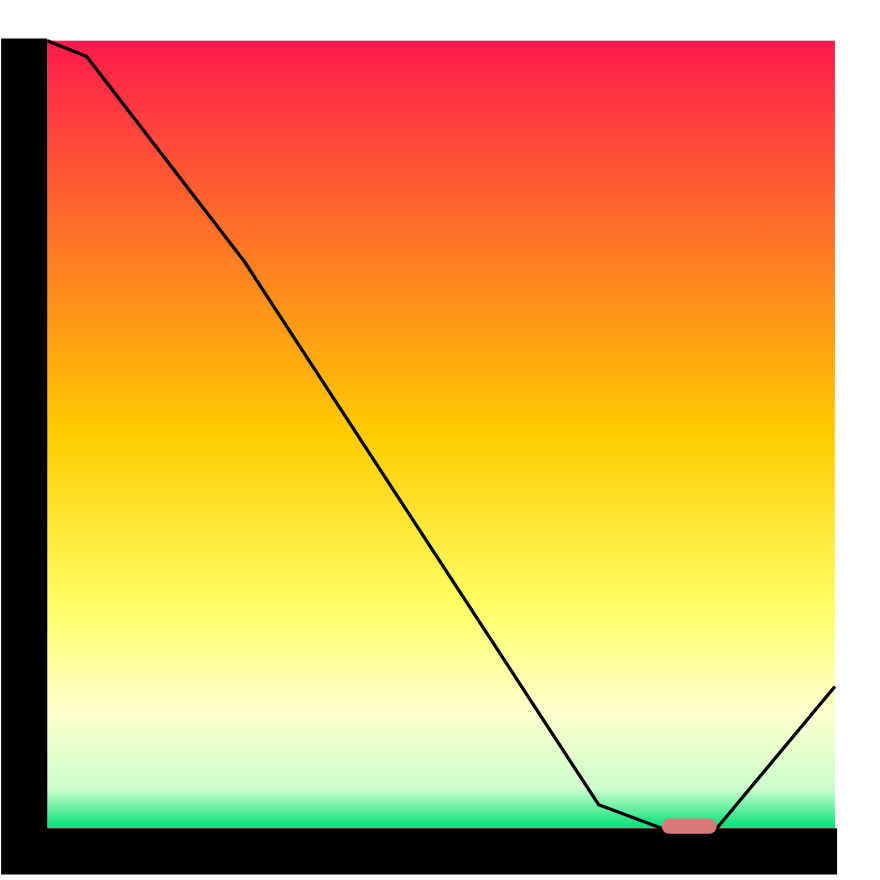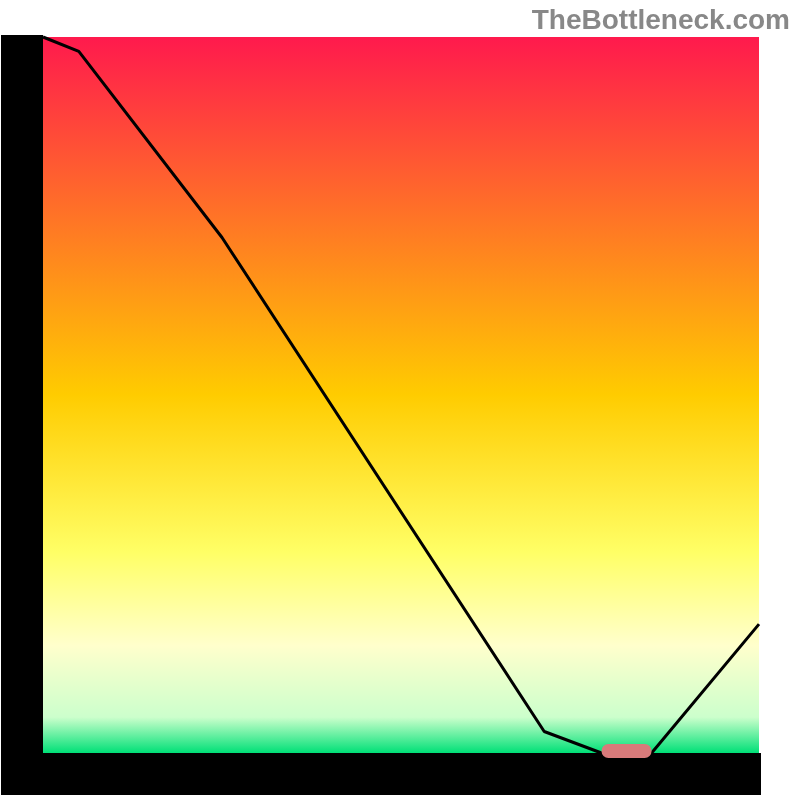--- a/index.html
+++ b/index.html
@@ -25,21 +25,20 @@
     z-index: 10;
   }
   svg {
     display: block;
   }
 </style>
 </head>
 <body>
 
 <div class="chart-container">
-  <div class="attribution">TheBottleneck.com</div>
   <svg id="chart-svg" width="800" height="800">
       <defs>
         <linearGradient id="bg-grad" x1="0" y1="0" x2="0" y2="1">
           <stop offset="0%" stop-color="#ff1a4d"></stop>
           <stop offset="50%" stop-color="#ffcc00"></stop>
           <stop offset="72%" stop-color="#ffff66"></stop>
           <stop offset="85%" stop-color="#ffffcc"></stop>
           <stop offset="95%" stop-color="#ccffcc"></stop>
           <stop offset="100%" stop-color="#00e077"></stop>
         </linearGradient>

